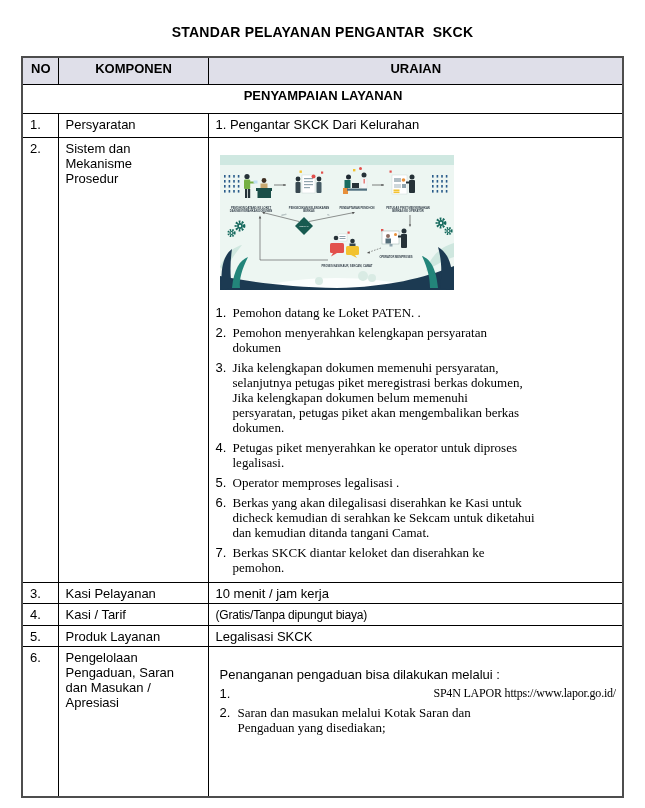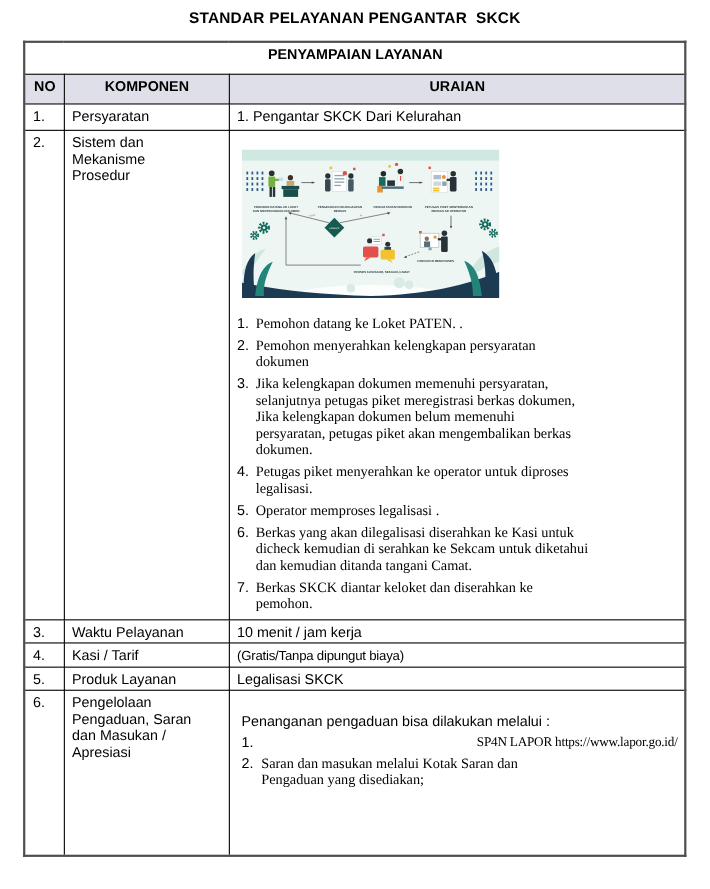--- a/index.html
+++ b/index.html
@@ -2,21 +2,21 @@
 <html><head>
 <meta charset="utf-8">
 <style>
   html,body{margin:0;padding:0;background:#ffffff;}
   body{
     width:645px;height:808px;overflow:hidden;position:relative;
     font-family:"Liberation Sans","DejaVu Sans",sans-serif;color:#000;
   }
   .title{
     text-align:center;font-size:14px;font-weight:bold;letter-spacing:.2px;
-    padding-top:8px;margin:0;white-space:pre;
+    padding-top:8px;margin:16px;white-space:pre;
   }
   table.std{
     border-collapse:collapse;table-layout:fixed;
     margin:13px 0 0 21px;width:601px;
     border:2px solid #4d4d4d;
   }
   table.std td{
     border:1px solid #000;vertical-align:top;
     font-size:13px;line-height:15px;padding:3px 6px 2px 7px;
     overflow:hidden;
@@ -56,27 +56,27 @@
 
 <table class="std">
   <colgroup>
       <col style="width:36px">
       <col style="width:150px">
       <col style="width:415px">
     </colgroup>
 
   <tbody>
       <tr>
-    <td class="section" colspan="3">PENYAMPAIAN LAYANAN</td>
-  </tr>
-
-  <tr>
     <td class="hdr">NO</td>
     <td class="hdr">KOMPONEN</td>
     <td class="hdr">URAIAN</td>
+  </tr>
+
+  <tr>
+    <td class="section" colspan="3">PENYAMPAIAN LAYANAN</td>
   </tr>
 
   <tr class="r1">
     <td class="no-cell">1.</td>
     <td>Persyaratan</td>
     <td>1. Pengantar SKCK Dari Kelurahan</td>
   </tr>
 
   <tr class="r2">
     <td class="no-cell">2.</td>
@@ -329,21 +329,21 @@
               <span class="num">7.</span>
               <span class="txt">Berkas SKCK diantar keloket dan diserahkan ke
 pemohon.</span>
             </div>
       </div>
     </td>
   </tr>
 
   <tr class="r3">
     <td class="no-cell">3.</td>
-    <td>Waktu Pelayanan</td>
+    <td>Kasi Pelayanan</td>
     <td>10 menit / jam kerja</td>
   </tr>
 
   <tr class="r4">
     <td class="no-cell">4.</td>
     <td>Kasi / Tarif</td>
     <td><span class="narrow">(Gratis/Tanpa dipungut biaya)</span></td>
   </tr>
 
   <tr class="r5">

